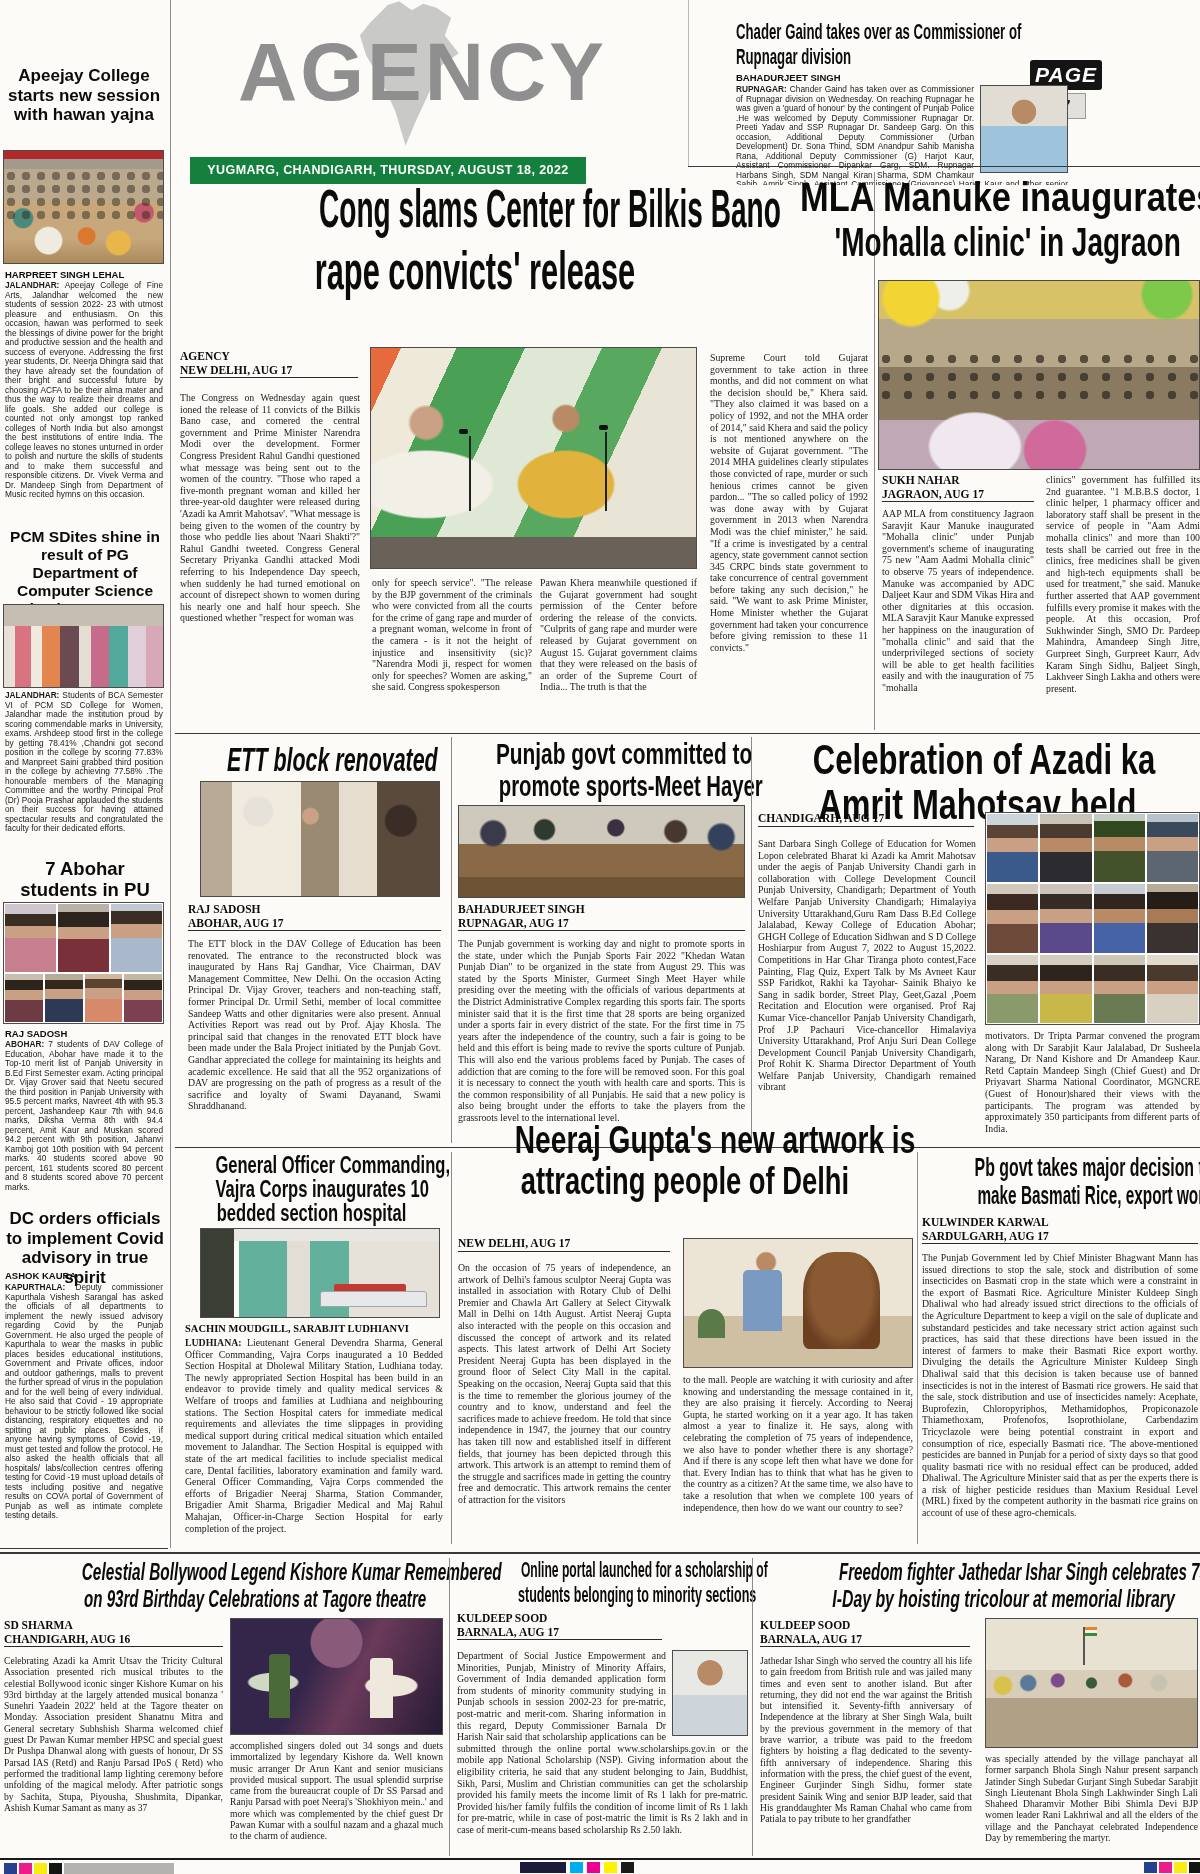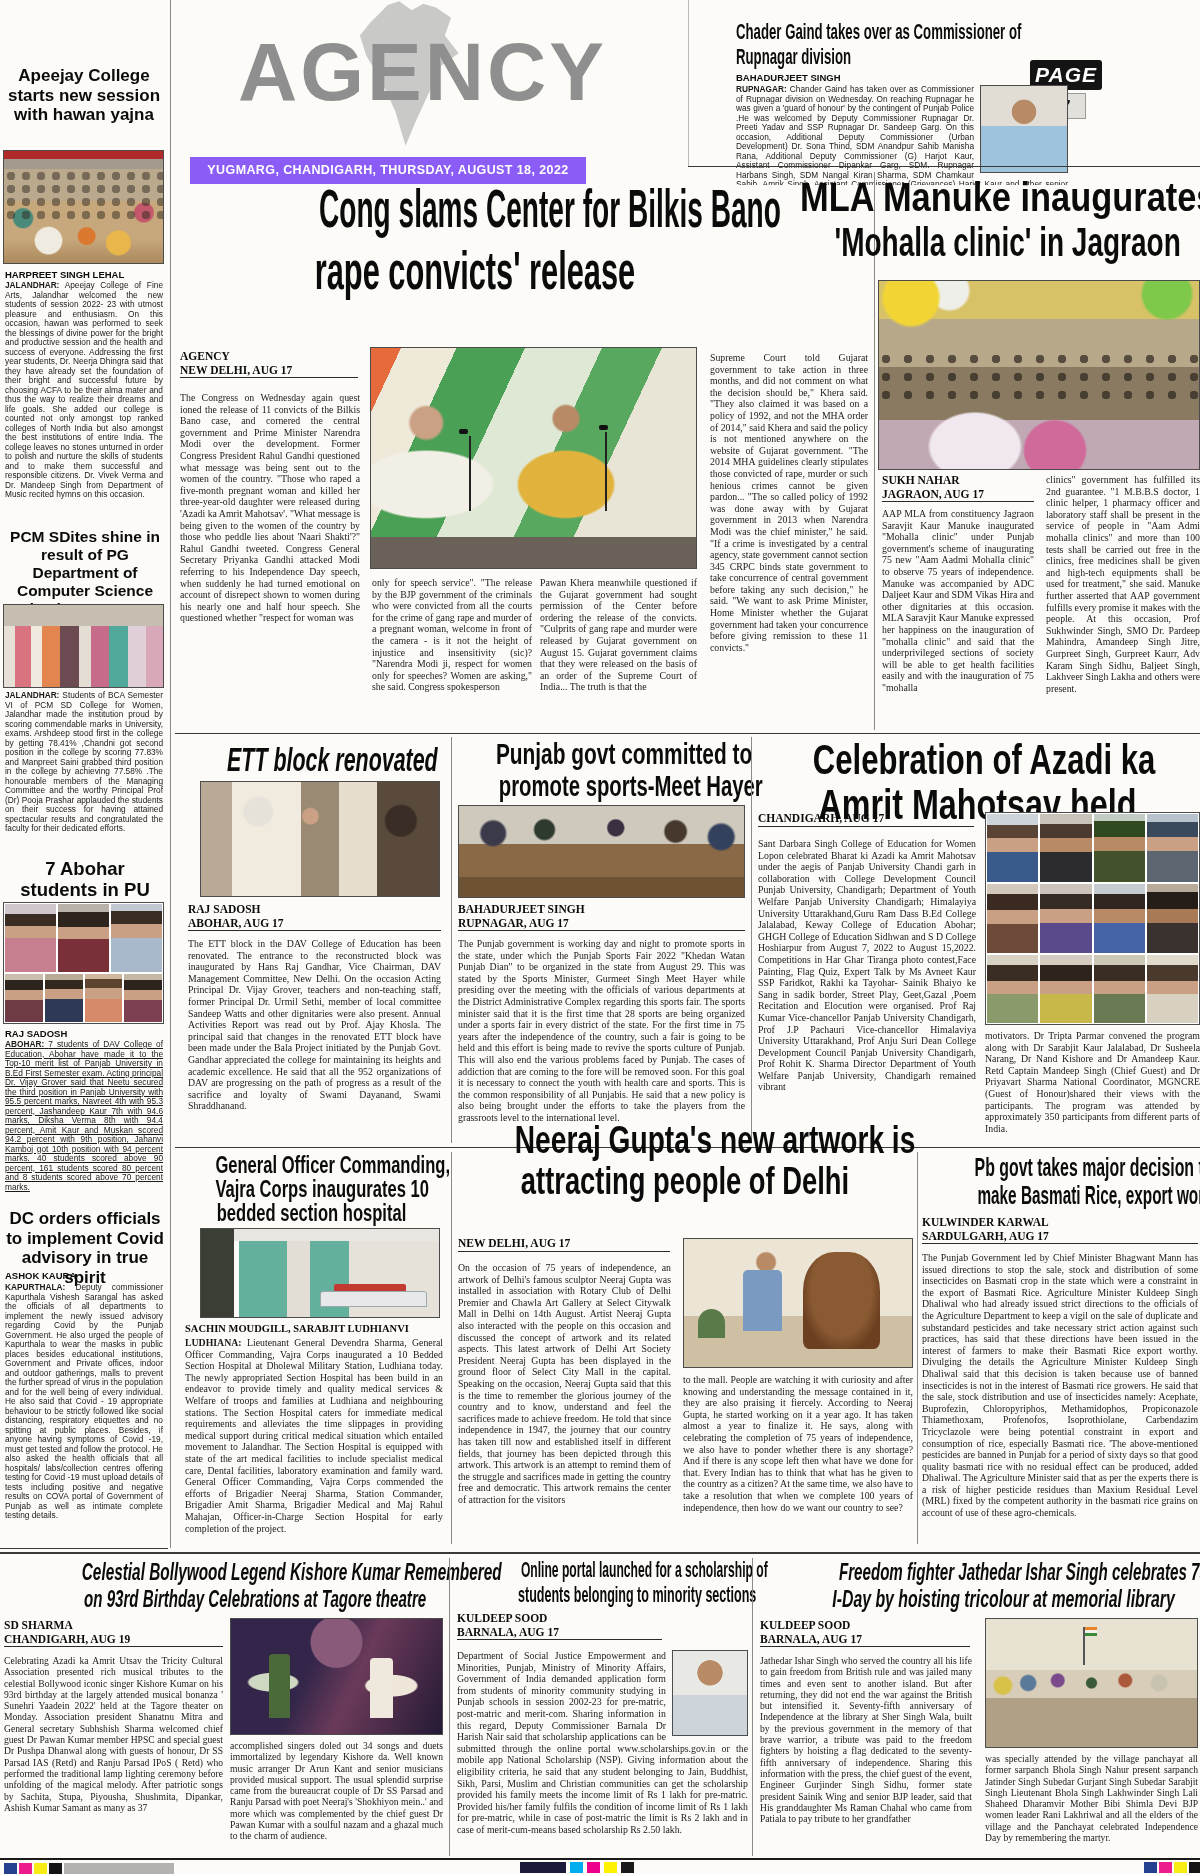--- a/index.html
+++ b/index.html
@@ -106,21 +106,21 @@
   .ph-freedom{background:
     radial-gradient(circle at 8% 52%,#d8c24a 0 4%,transparent 5%),
     radial-gradient(circle at 20% 50%,#5a7a9a 0 4%,transparent 5%),
     radial-gradient(circle at 34% 48%,#7a4a8a 0 4%,transparent 5%),
     radial-gradient(circle at 50% 50%,#3a5a3a 0 4%,transparent 5%),
     radial-gradient(circle at 66% 48%,#aa5a3a 0 4%,transparent 5%),
     radial-gradient(circle at 82% 50%,#c8c2b0 0 4%,transparent 5%),
     linear-gradient(180deg,#e8e2d2 0 40%,#d8cdb8 40% 62%,#b0a086 62%);}
   .newsbox{background:#e4e1db;text-align:center;font-family:"Liberation Serif",serif;
            font-weight:bold;color:#161616;}
-  .datebar{background:#8b5cf6;color:#fff;font-family:"Liberation Sans",sans-serif;
+  .datebar{background:#15803d;color:#fff;font-family:"Liberation Sans",sans-serif;
            font-weight:bold;text-align:center;}
   .mast{font-family:"Liberation Sans",sans-serif;font-weight:bold;color:#8f8f8f;letter-spacing:3px;}
   .pagebadge{background:#141414;color:#fff;font-family:"Liberation Sans",sans-serif;
              font-weight:bold;font-style:italic;text-align:center;border-radius:3px;}
   .pagenum{background:#e2e0da;border:1px solid #9a9a9a;color:#141414;text-align:center;
            font-family:"Liberation Sans",sans-serif;font-weight:bold;}
   .csq{position:absolute;width:13px;height:11px;}
 </style>
 </head>
 <body>
@@ -149,21 +149,21 @@
         <i></i>
         <i></i>
         <i></i>
         <i></i>
         <i></i>
         <i></i>
         <i></i>
       </div>
   </div>
   <div class="a bls" style="left:5px;top:1028px;width:158px;">RAJ SADOSH</div>
-  <div class="a sansbody" style="left:5px;top:1040px;width:158px;height:166px;text-decoration:underline;">
+  <div class="a sansbody" style="left:5px;top:1040px;width:158px;height:166px;">
     <span class="lead">ABOHAR:</span> <span>7 students of DAV College of Education, Abohar have made it to the Top-10 merit list of Panjab University in B.Ed First Semester exam. Acting principal Dr. Vijay Grover said that Neetu secured the third position in Panjab University with 95.5 percent marks, Navreet 4th with 95.3 percent, Jashandeep Kaur 7th with 94.6 marks, Diksha Verma 8th with 94.4 percent, Amit Kaur and Muskan scored 94.2 percent with 9th position, Jahanvi Kamboj got 10th position with 94 percent marks. 40 students scored above 90 percent, 161 students scored 80 percent and 8 students scored above 70 percent marks.</span>
   </div>
 
   <div class="a hl" style="left:5px;top:1209px;width:160px;font-size:17px;line-height:19.5px;">DC orders officials to implement Covid advisory in true spirit</div>
   <div class="a bls" style="left:5px;top:1270px;width:158px;">ASHOK KAURA</div>
   <div class="a sansbody" style="left:5px;top:1283px;width:158px;height:261px;">
     <span class="lead">KAPURTHALA:</span> <span>Deputy commissioner Kapurthala Vishesh Sarangal has asked the officials of all departments to implement the newly issued advisory regarding Covid by the Punjab Government. He also urged the people of Kapurthala to wear the masks in public places besides educational institutions, Government and Private offices, indoor and outdoor gatherings, malls to prevent the further spread of virus in the population and for the well being of every individual. He also said that Covid - 19 appropriate behaviour to be strictly followed like social distancing, respiratory etiquettes and no spitting at public places. Besides, if anyone having symptoms of Covid -19, must get tested and follow the protocol. He also asked the health officials that all hospitals/ labs/collection centres offering testing for Covid -19 must upload details of tests including positive and negative results on COVA portal of Government of Punjab as well as intimate complete testing details.</span>
   </div>
 
   <div class="vr" style="left:170px;top:0;height:1548px;"></div>
@@ -325,21 +325,21 @@
   <div class="a serifbody" style="left:922px;top:1252px;width:276px;height:292px;">The Punjab Government led by Chief Minister Bhagwant Mann has issued directions to stop the sale, stock and distribution of some insecticides on Basmati crop in the state which were a constraint in the export of Basmati Rice. Agriculture Minister Kuldeep Singh Dhaliwal who had already issued strict directions to the officials of the Agriculture Department to keep a vigil on the sale of duplicate and substandard pesticides and take necessary strict action against such practices, has said that these directions have been issued in the interest of farmers to make their Basmati Rice export worthy. Divulging the details the Agriculture Minister Kuldeep Singh Dhaliwal said that this decision is taken because use of banned insecticides is not in the interest of Basmati rice growers. He said that the sale, stock distribution and use of insecticides namely: Acephate, Buprofezin, Chloropyriphos, Methamidophos, Propiconazole Thiamethoxam, Profenofos, Isoprothiolane, Carbendazim Tricyclazole were being potential constraint in export and consumption of rice, especially Basmati rice. 'The above-mentioned pesticides are banned in Punjab for a period of sixty days so that good quality basmati rice with no residual effect can be produced, added Dhaliwal. The Agriculture Minister said that as per the experts there is a risk of higher pesticide residues than Maxium Residual Level (MRL) fixed by the competent authority in the basmati rice grains on account of use of these agro-chemicals.</div>
 
   <div class="hrule" style="left:0;top:1552px;width:1200px;height:2px;"></div>
 
   <div class="a" style="left:2px;top:1558px;width:443px;">
     <span class="cond it" style="font-size:24px;line-height:27px;transform:scaleX(.64);">Celestial Bollywood Legend Kishore Kumar Remembered</span>
     <span class="cond it" style="font-size:24px;line-height:27px;transform:scaleX(.63);">on 93rd Birthday Celebrations at Tagore theatre</span>
   </div>
   <div class="a bl" style="left:4px;top:1619px;width:219px;">
     <div>SD SHARMA</div>
-      <div>CHANDIGARH, AUG 19</div>
+      <div>CHANDIGARH, AUG 16</div>
   </div>
   <div class="a serifbody" style="left:4px;top:1655px;width:219px;height:200px;font-size:9.6px;line-height:11.3px;">Celebrating Azadi ka Amrit Utsav the Tricity Cultural Association presented rich musical tributes to the celestial Bollywood iconic singer Kishore Kumar on his 93rd birthday at the largely attended musical bonanza ' Sunehri Yaadein 2022' held at the Tagore theater on Monday. Association president Shanatnu Mitra and General secretary Subhshish Sharma welcomed chief guest Dr Pawan Kumar member HPSC and special guest Dr Pushpa Dhanwal along with guests of honour, Dr SS Parsad IAS (Retd) and  Ranju Parsad IPoS ( Retd) who performed the traditional lamp lighting ceremony before unfolding of the magical melody. After patriotic songs by Sachita, Stupa, Piyousha, Shushmita, Dipankar, Ashish Kumar Samant as many as 37</div>
   <div class="ph ph-kishore" style="left:230px;top:1618px;width:213px;height:117px;">
     <span class="prop" style="left:18%;top:30%;width:10%;height:56%;background:#4a6a3a;border-radius:4px 4px 0 0;"></span>
     <span class="prop" style="left:66%;top:34%;width:11%;height:52%;background:#efe8dc;border-radius:4px 4px 0 0;"></span>
   </div>
   <div class="a serifbody" style="left:230px;top:1740px;width:213px;height:116px;font-size:9.6px;line-height:11.3px;">accomplished singers doled out 34 songs and duets immortalized by legendary Kishore da. Well known music arranger Dr Arun Kant and senior musicians provided musical support. The usual splendid surprise came from the bureaucrat couple of Dr SS Parsad and Ranju Parsad with poet Neeraj's 'Shokhiyon mein..' and more which was complemented by the chief guest Dr Pawan Kumar with a soulful nazam and a ghazal much to the charm of audience.</div>
 
   <div class="vr" style="left:449px;top:1558px;height:298px;"></div>
 

